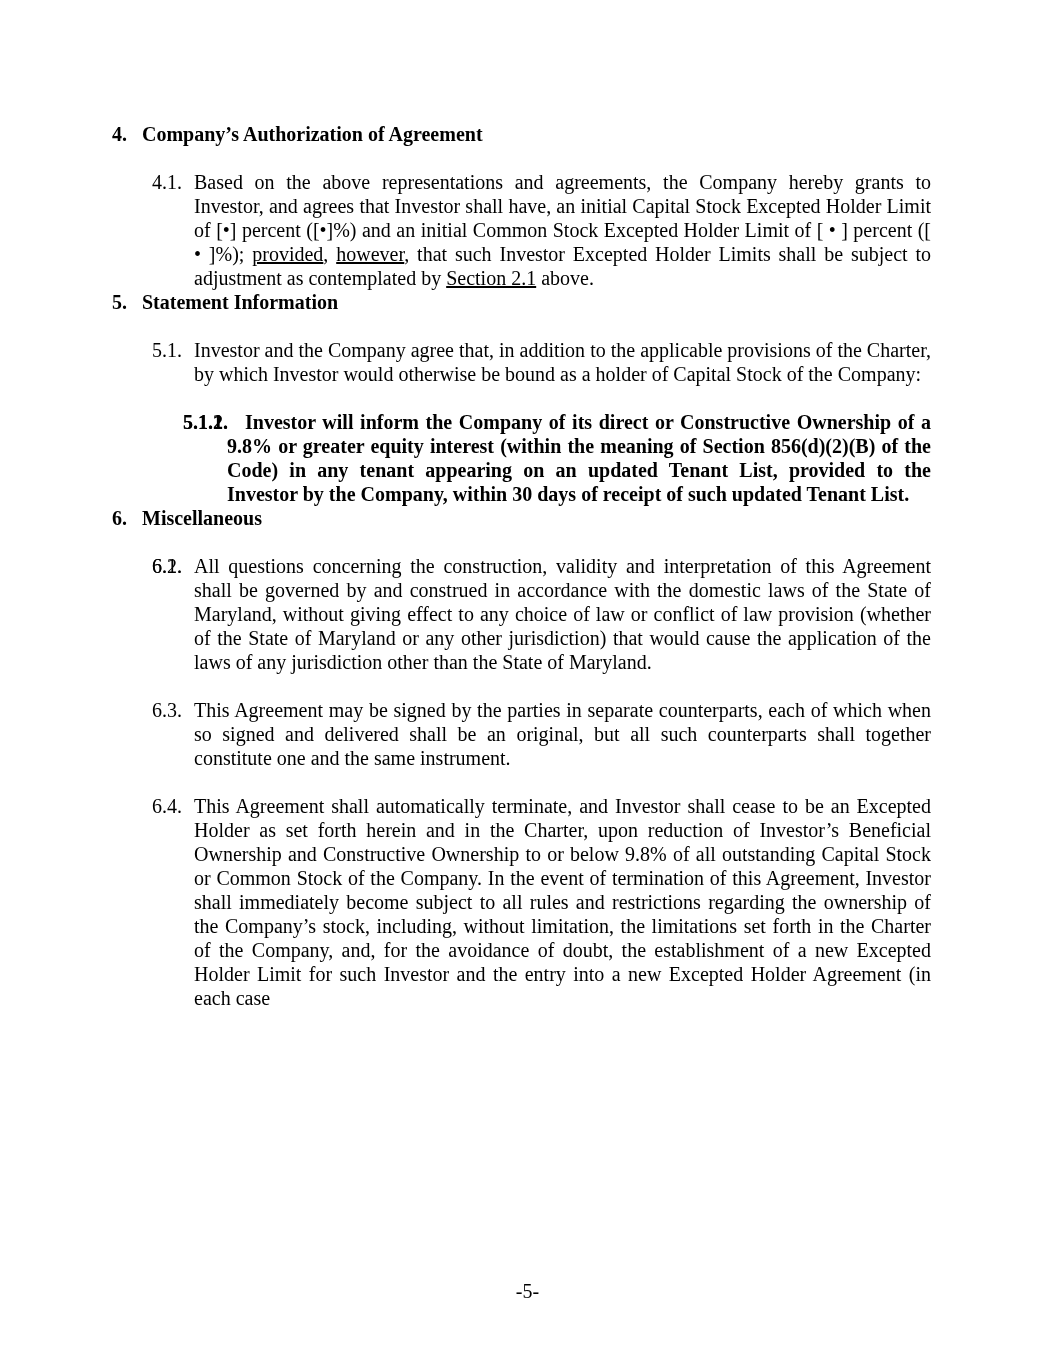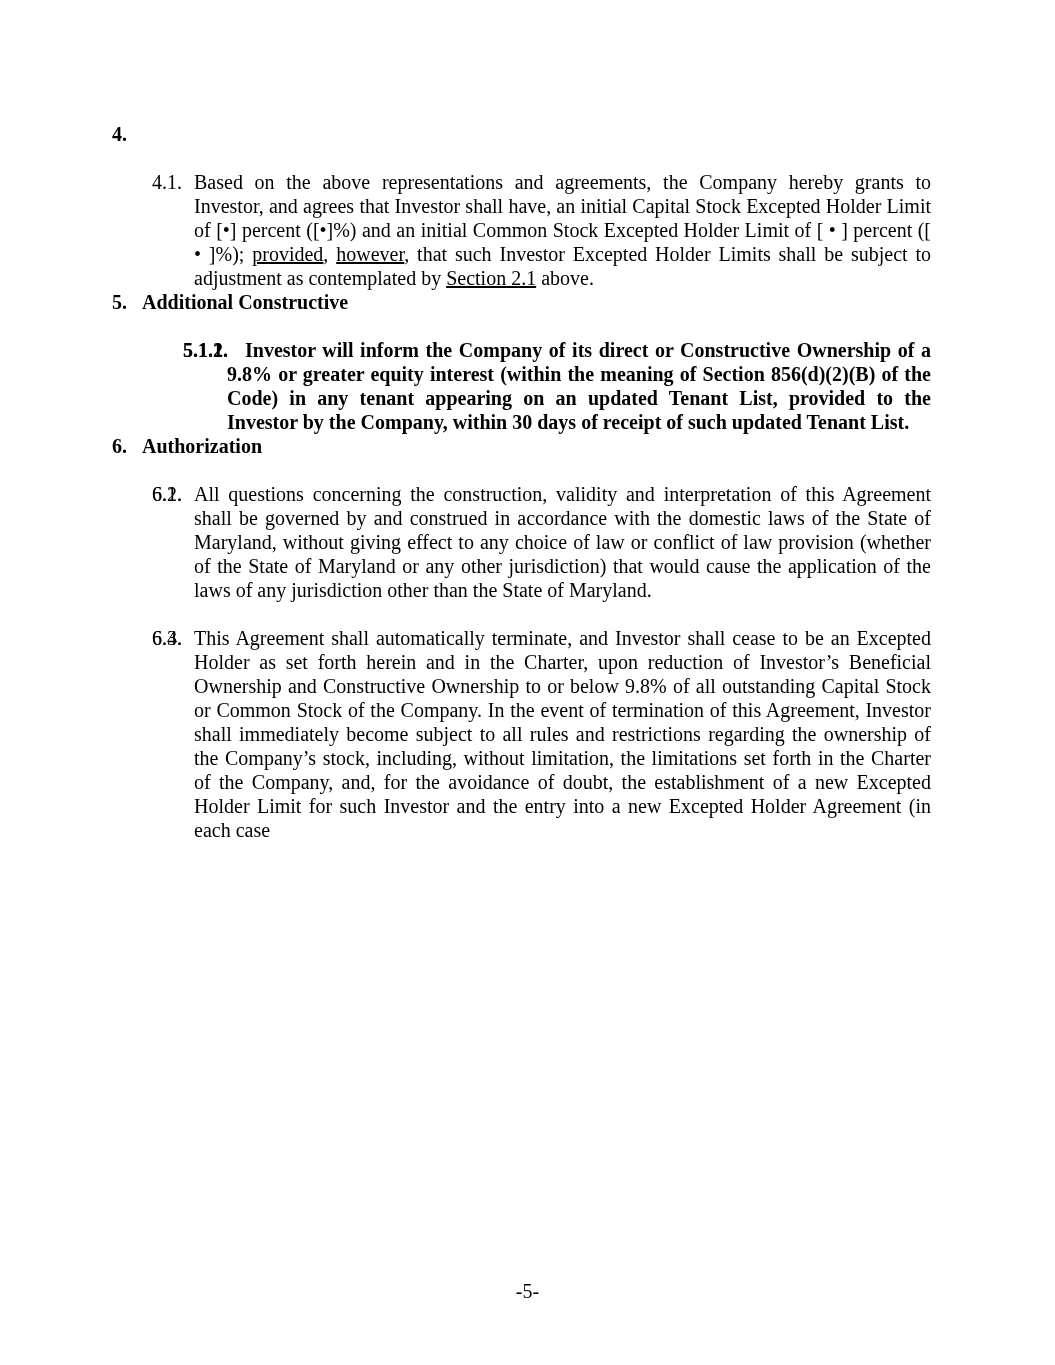--- a/index.html
+++ b/index.html
@@ -46,61 +46,65 @@
   }
 </style>
 </head>
 <body>
 
 <div class="page">
   <div class="content" id="doc">
   <section class="section">
     <div class="h1">
       <span class="h1num">4.</span>
+      <span class="h1title">Company’s Authorization of Agreement</span>
     </div>
     <div class="paras">
   <div class="para p2">
     <span class="pnum">4.1.</span><span class="ptext"><span>Based on the above representations and agreements, the Company hereby grants to Investor, and agrees that Investor shall have, an initial Capital Stock Excepted Holder Limit of [•] percent ([•]%) and an initial Common Stock Excepted Holder Limit of [ • ] percent ([ • ]%); </span><span class="u">provided</span><span>, </span><span class="u">however</span><span>, that such Investor Excepted Holder Limits shall be subject to adjustment as contemplated by </span><span class="u">Section 2.1</span><span> above.</span></span>
   </div>
 </div>
   </section>
 
   <section class="section">
     <div class="h1">
       <span class="h1num">5.</span>
-      <span class="h1title">Additional Constructive</span>
+      <span class="h1title">Statement Information</span>
     </div>
     <div class="paras">
+  <div class="para p2">
+    <span class="pnum">5.1.</span><span class="ptext"><span>Investor and the Company agree that, in addition to the applicable provisions of the Charter, by which Investor would otherwise be bound as a holder of Capital Stock of the Company:</span></span>
+  </div>
 
   <div class="para p3">
     <span class="pnum">5.1.1.</span>
   </div>
 
   <div class="para p3">
     <span class="pnum">5.1.2.</span><span class="ptext"><span>Investor will inform the Company of its direct or Constructive Ownership of a 9.8% or greater equity interest (within the meaning of Section 856(d)(2)(B) of the Code) in any tenant appearing on an updated Tenant List, provided to the Investor by the Company, within 30 days of receipt of such updated Tenant List.</span></span>
   </div>
 </div>
   </section>
 
   <section class="section">
     <div class="h1">
       <span class="h1num">6.</span>
-      <span class="h1title">Authorization</span>
+      <span class="h1title">Miscellaneous</span>
     </div>
     <div class="paras">
   <div class="para p2">
     <span class="pnum">6.1.</span>
   </div>
 
   <div class="para p2">
     <span class="pnum">6.2.</span><span class="ptext"><span>All questions concerning the construction, validity and interpretation of this Agreement shall be governed by and construed in accordance with the domestic laws of the State of Maryland, without giving effect to any choice of law or conflict of law provision (whether of the State of Maryland or any other jurisdiction) that would cause the application of the laws of any jurisdiction other than the State of Maryland.</span></span>
   </div>
 
   <div class="para p2">
-    <span class="pnum">6.3.</span>
+    <span class="pnum">6.3.</span><span class="ptext"><span>This Agreement may be signed by the parties in separate counterparts, each of which when so signed and delivered shall be an original, but all such counterparts shall together constitute one and the same instrument.</span></span>
   </div>
 
   <div class="para p2">
     <span class="pnum">6.4.</span><span class="ptext"><span>This Agreement shall automatically terminate, and Investor shall cease to be an Excepted Holder as set forth herein and in the Charter, upon reduction of Investor’s Beneficial Ownership and Constructive Ownership to or below 9.8% of all outstanding Capital Stock or Common Stock of the Company. In the event of termination of this Agreement, Investor shall immediately become subject to all rules and restrictions regarding the ownership of the Company’s stock, including, without limitation, the limitations set forth in the Charter of the Company, and, for the avoidance of doubt, the establishment of a new Excepted Holder Limit for such Investor and the entry into a new Excepted Holder Agreement (in each case</span></span>
   </div>
 </div>
   </section>
 </div>
   <div class="footer">-5-</div>
 </div>

